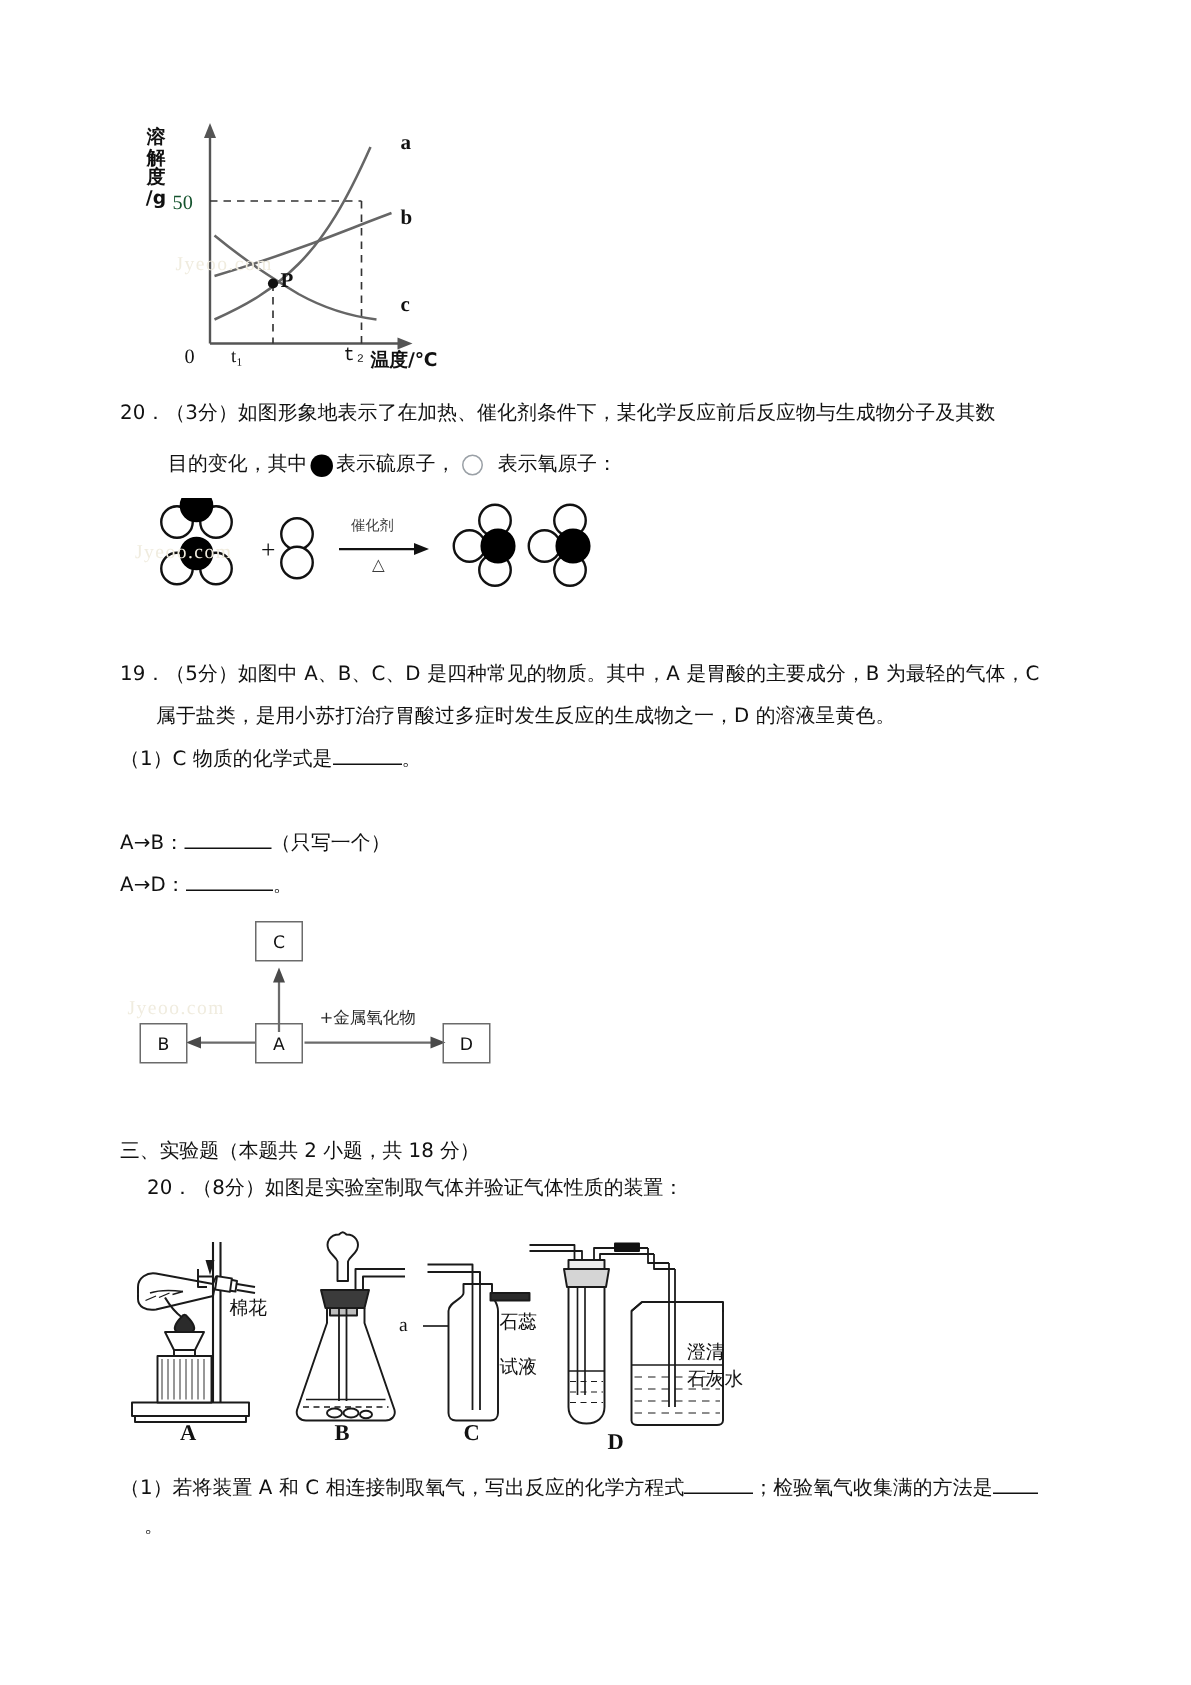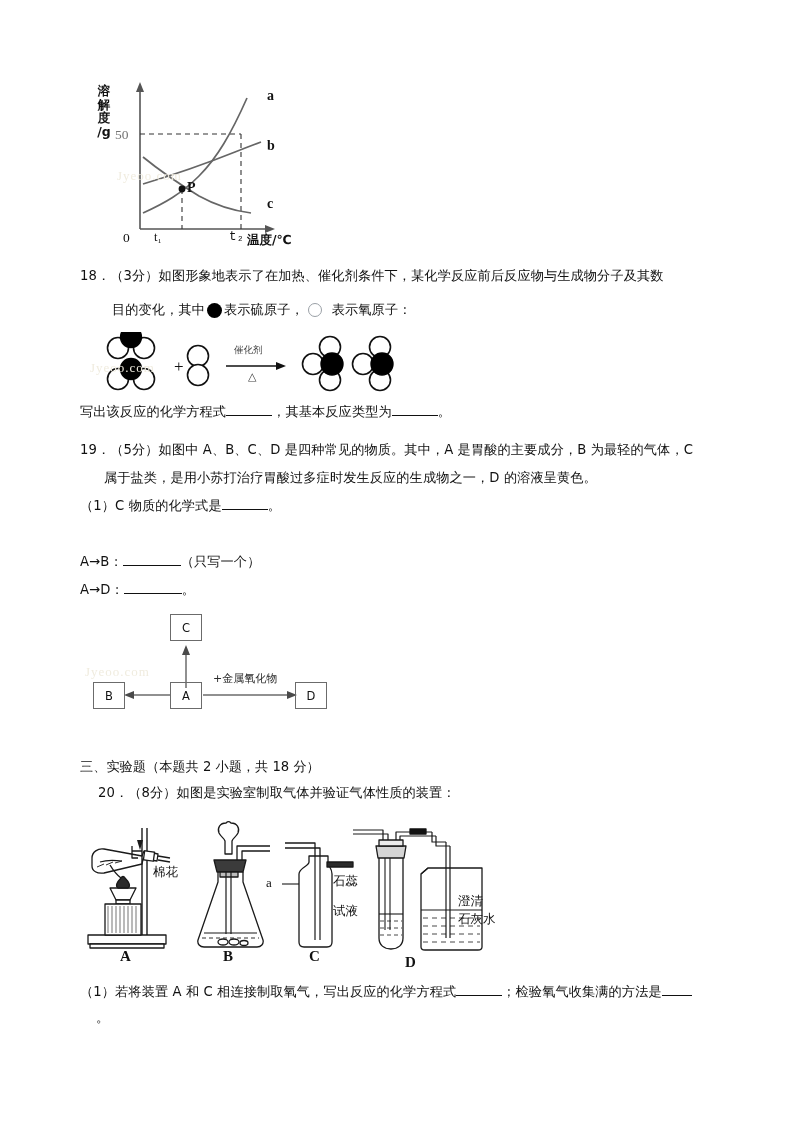--- a/index.html
+++ b/index.html
@@ -58,21 +58,21 @@
     color: #111;
     font-weight: 600;
   }
   .chart-ylabel span { display:block; }
   .chart-tick-50 {
     position: absolute;
     left: 20px;
     top: 55px;
     font-family: "Liberation Serif", serif;
     font-size: 13.5px;
-    color: #737373;
+    color: #14532d;
   }
   .chart-origin {
     position: absolute;
     left: 28px;
     top: 158px;
     font-family: "Liberation Serif", serif;
     font-size: 13.5px;
     color: #111;
   }
   .chart-t1 {
@@ -243,21 +243,21 @@
     <div class="chart-t1">t₁</div>
     <div class="chart-t2">t₂</div>
     <div class="chart-xlabel">温度/℃</div>
     <div class="curve-label a">a</div>
     <div class="curve-label b">b</div>
     <div class="curve-label c">c</div>
     <div class="p-label">P</div>
     <div class="watermark" style="left:22px; top:96px;">Jyeoo.com</div>
   </div>
 
-  <div class="qtext" style="position:absolute; left:80px; top:266px; width:640px;">18．（3分）如图形象地表示了在加热、催化剂条件下，某化学反应前后反应物与生成物分子及其数</div>
+  <div class="qtext" style="position:absolute; left:80px; top:266px; width:640px;">20．（3分）如图形象地表示了在加热、催化剂条件下，某化学反应前后反应物与生成物分子及其数</div>
 
   <div class="qtext" style="position:absolute; left:112px; top:300px; width:620px; display:flex; align-items:center;">
     <span>目的变化，其中</span>
     <span style="display:inline-block; width:15px; height:15px; border-radius:50%; background:#000; margin:0 2px; vertical-align:middle;"></span>
     <span>表示硫原子，</span>
     <span style="display:inline-block; width:14px; height:14px; border-radius:50%; border:1.4px solid #9aa0a6; box-sizing:border-box; margin:0 10px 0 4px; vertical-align:middle;"></span>
     <span>表示氧原子：</span>
   </div>
 
   <div id="molecule-reaction">
@@ -297,23 +297,20 @@
         <circle cx="288" cy="48" r="10.5" fill="#fff" stroke="#111" stroke-width="1.6"></circle>
         <circle cx="271" cy="32" r="10.5" fill="#fff" stroke="#111" stroke-width="1.6"></circle>
         <circle cx="290" cy="32" r="11" fill="#000" stroke="#000" stroke-width="1.4"></circle>
       </g>
     </svg>
     <div class="arrow-cap" style="left:142px; top:12px;">催化剂</div>
     <div class="arrow-cap" style="left:156px; top:38px; font-size:11px;">△</div>
     <div class="watermark" style="left:-2px; top:28px;">Jyeoo.com</div>
   </div>
 
-  <div class="qtext" style="position:absolute; left:80px; top:402px; width:640px;">
-    <span>写出该反应的化学方程式</span><span class="blank"></span><span>，其基本反应类型为</span><span class="blank"></span><span>。</span>
-  </div>
 
   <div class="qtext" style="position:absolute; left:80px; top:440px; width:650px;">19．（5分）如图中 A、B、C、D 是四种常见的物质。其中，A 是胃酸的主要成分，B 为最轻的气体，C</div>
   <div class="qtext" style="position:absolute; left:104px; top:468px; width:640px;">属于盐类，是用小苏打治疗胃酸过多症时发生反应的生成物之一，D 的溶液呈黄色。</div>
 
   <div class="qtext" style="position:absolute; left:80px; top:496px; width:640px;">
     <span>（1）C 物质的化学式是</span><span class="blank"></span><span>。</span>
   </div>
 
 
   <div class="qtext" style="position:absolute; left:80px; top:552px; width:640px;">

